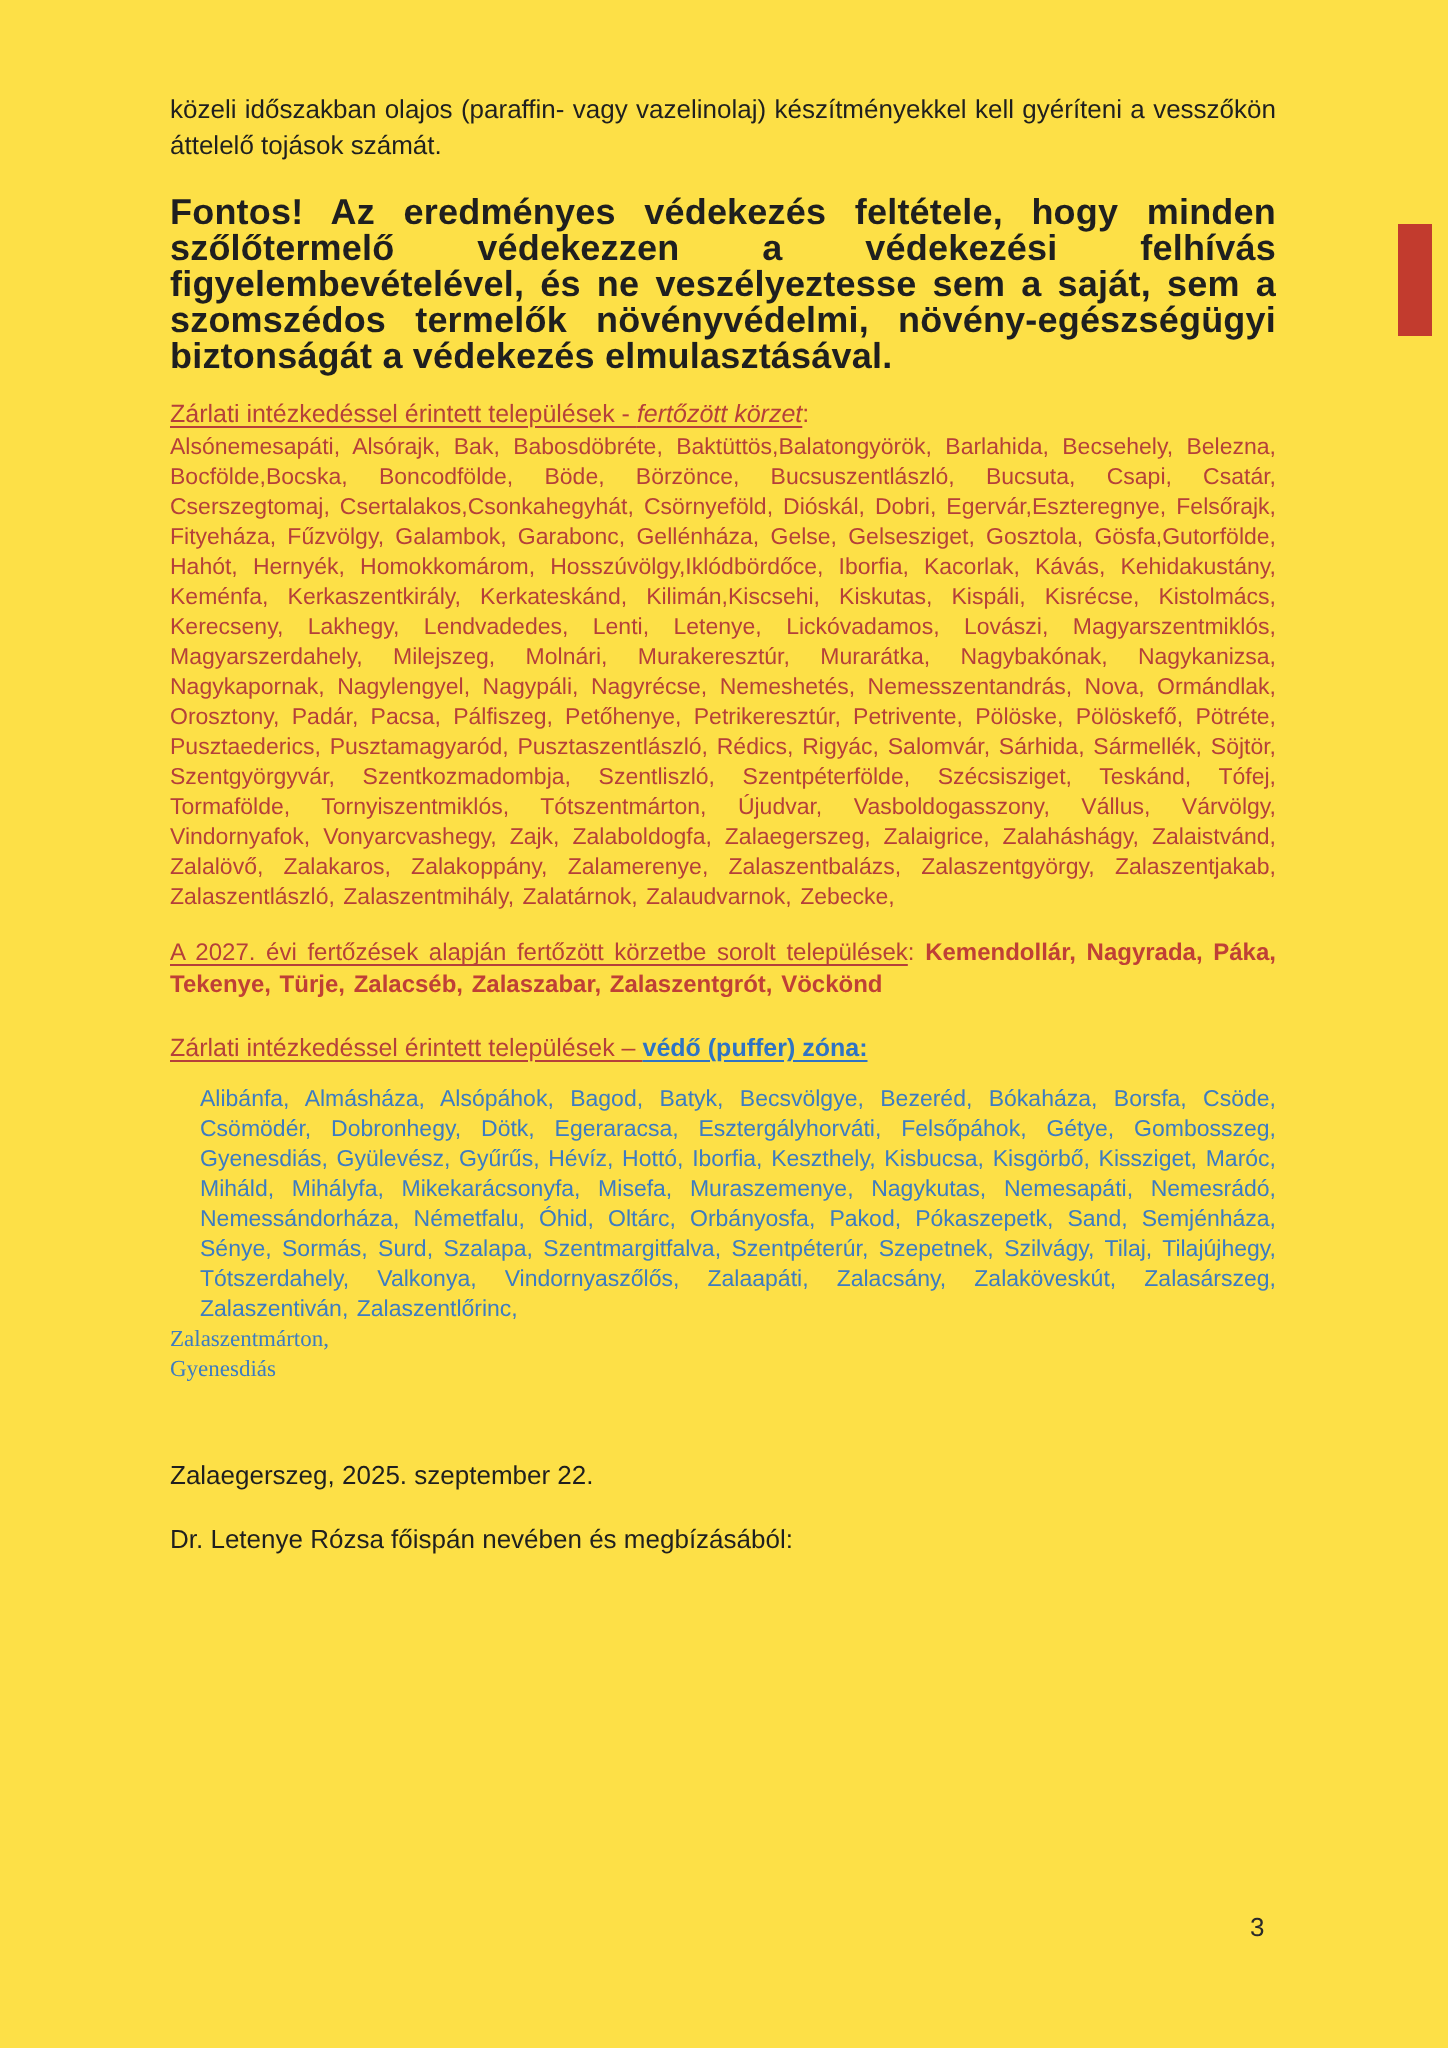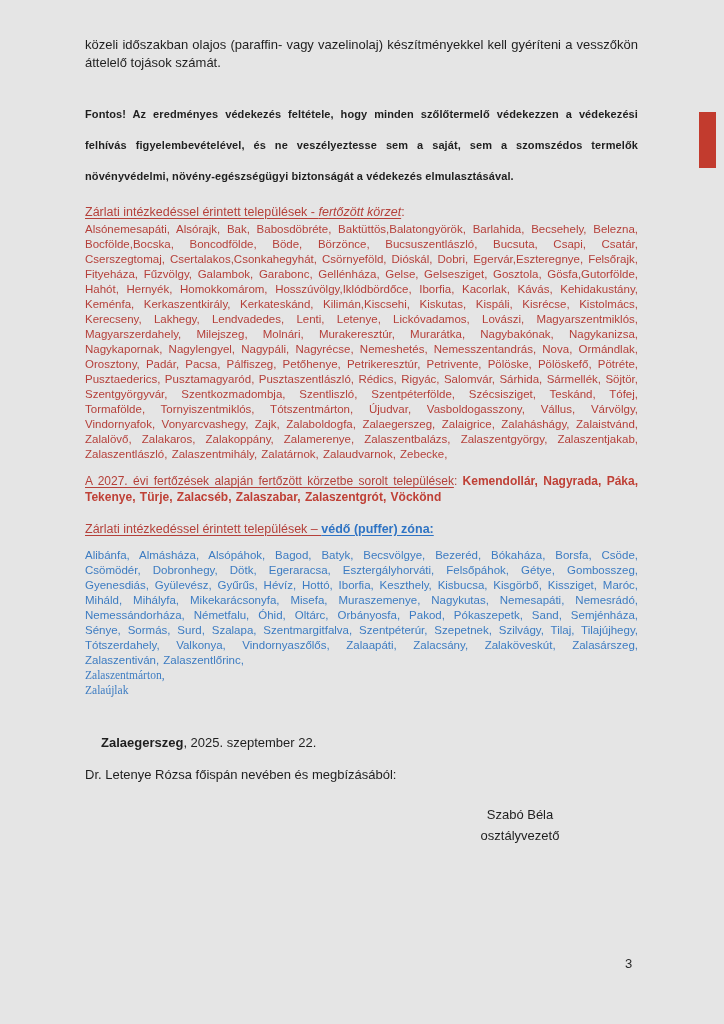--- a/index.html
+++ b/index.html
@@ -1,43 +1,43 @@
 <!DOCTYPE html>
 <html lang="hu"><head>
 <meta charset="utf-8">
 <style>
   html,body{margin:0;padding:0;background:#ffffff;}
   .page{
     position:relative;
     width:724px;height:1024px;
-    background:#e5e5e5;
+    background:#fde047;
     box-sizing:border-box;
-    padding:36px 86px 0 85px;
+    padding:46px 86px 0 85px;
     font-family:"Liberation Sans","DejaVu Sans",sans-serif;
     color:#1f1f1f;
     overflow:hidden;
   }
   p{margin:0;}
   .body-text{font-size:13px;line-height:18px;text-align:justify;}
-  .important{margin-top:27px;font-weight:bold;font-size:11px;line-height:31px;letter-spacing:.1px;}
+  .important{margin-top:15px;font-weight:bold;font-size:18px;line-height:18px;letter-spacing:.1px;}
   .heading{font-size:12.5px;line-height:16px;margin-top:12px;white-space:nowrap;}
   .red{color:#b5403a;}
   .red-bold{color:#bf4036;font-weight:bold;}
   .blue-bold{color:#2f74c4;font-weight:bold;}
   .u{text-decoration:underline;text-underline-offset:2px;}
   .em-bi{font-weight:normal;font-style:italic;}
   .list{font-size:11.5px;line-height:15px;text-align:justify;word-spacing:1px;}
   .red-list{margin-top:2px;color:#b5403a;}
   .mixed{margin-top:11px;font-size:12px;line-height:16px;}
   .mixed .label{color:#b5403a;}
   .heading2{margin-top:16px;}
-  .blue-list{margin-top:11px;color:#3d7cc2;}
+  .blue-list{margin-top:11px;color:#3d7cc2;margin-left:15px;}
   .blue-tail{margin-top:0;color:#3d7cc2;text-align:left;font-family:Liberation Serif, serif;}
   .closing{margin-top:36px;text-align:left;}
-  .closing .place{font-weight:bold;margin-left:16px;}
+  .closing .place{font-weight:normal;}
   .sig-intro{margin-top:14px;text-align:left;}
   .signer{margin-top:20px;margin-left:335px;width:200px;text-align:center;font-size:13px;line-height:21px;}
   .page-number{position:absolute;left:625px;top:956px;font-size:13px;color:#2a2a2a;}
   .revision-mark{position:absolute;left:699px;top:112px;width:17px;height:56px;background:#c23b2e;}
 </style>
 </head>
 <body>
 
 <div class="page">
 
@@ -50,26 +50,22 @@
   <p class="heading red"><span class="u">Zárlati intézkedéssel érintett települések - </span><span class="u em-bi">fertőzött körzet</span><span>:</span></p>
 
   <p class="list red-list">Alsónemesapáti, Alsórajk, Bak, Babosdöbréte, Baktüttös,Balatongyörök, Barlahida, Becsehely, Belezna, Bocfölde,Bocska, Boncodfölde, Böde, Börzönce, Bucsuszentlászló, Bucsuta, Csapi, Csatár, Cserszegtomaj, Csertalakos,Csonkahegyhát, Csörnyeföld, Dióskál, Dobri, Egervár,Eszteregnye, Felsőrajk, Fityeháza, Fűzvölgy, Galambok, Garabonc, Gellénháza, Gelse, Gelsesziget, Gosztola, Gösfa,Gutorfölde, Hahót, Hernyék, Homokkomárom, Hosszúvölgy,Iklódbördőce, Iborfia, Kacorlak, Kávás, Kehidakustány, Keménfa, Kerkaszentkirály, Kerkateskánd, Kilimán,Kiscsehi, Kiskutas, Kispáli, Kisrécse, Kistolmács, Kerecseny, Lakhegy, Lendvadedes, Lenti, Letenye, Lickóvadamos, Lovászi, Magyarszentmiklós, Magyarszerdahely, Milejszeg, Molnári, Murakeresztúr, Murarátka, Nagybakónak, Nagykanizsa, Nagykapornak, Nagylengyel, Nagypáli, Nagyrécse, Nemeshetés, Nemesszentandrás, Nova, Ormándlak, Orosztony, Padár, Pacsa, Pálfiszeg, Petőhenye, Petrikeresztúr, Petrivente, Pölöske, Pölöskefő, Pötréte, Pusztaederics, Pusztamagyaród, Pusztaszentlászló, Rédics, Rigyác, Salomvár, Sárhida, Sármellék, Söjtör, Szentgyörgyvár, Szentkozmadombja, Szentliszló, Szentpéterfölde, Szécsisziget, Teskánd, Tófej, Tormafölde, Tornyiszentmiklós, Tótszentmárton, Újudvar, Vasboldogasszony, Vállus, Várvölgy, Vindornyafok, Vonyarcvashegy, Zajk, Zalaboldogfa, Zalaegerszeg, Zalaigrice, Zalaháshágy, Zalaistvánd, Zalalövő, Zalakaros, Zalakoppány, Zalamerenye, Zalaszentbalázs, Zalaszentgyörgy, Zalaszentjakab, Zalaszentlászló, Zalaszentmihály, Zalatárnok, Zalaudvarnok, Zebecke,</p>
 
   <p class="list mixed"><span class="u label"> A 2027. évi fertőzések alapján fertőzött körzetbe sorolt települések</span><span class="label">: </span><span class="red-bold">Kemendollár, Nagyrada, Páka, Tekenye, Türje, Zalacséb, Zalaszabar, Zalaszentgrót, Vöckönd</span></p>
 
   <p class="heading heading2"><span class="u red">Zárlati intézkedéssel érintett települések – </span><span class="u blue-bold">védő (puffer) zóna:</span></p>
 
   <p class="list blue-list">Alibánfa, Almásháza, Alsópáhok, Bagod, Batyk, Becsvölgye, Bezeréd, Bókaháza, Borsfa, Csöde, Csömödér, Dobronhegy, Dötk, Egeraracsa, Esztergályhorváti, Felsőpáhok, Gétye, Gombosszeg, Gyenesdiás, Gyülevész, Gyűrűs, Hévíz, Hottó, Iborfia, Keszthely, Kisbucsa, Kisgörbő, Kissziget, Maróc, Miháld, Mihályfa, Mikekarácsonyfa, Misefa, Muraszemenye, Nagykutas, Nemesapáti, Nemesrádó, Nemessándorháza, Németfalu, Óhid, Oltárc, Orbányosfa, Pakod, Pókaszepetk, Sand, Semjénháza, Sénye, Sormás, Surd, Szalapa, Szentmargitfalva, Szentpéterúr, Szepetnek, Szilvágy, Tilaj, Tilajújhegy, Tótszerdahely, Valkonya, Vindornyaszőlős, Zalaapáti, Zalacsány, Zalaköveskút, Zalasárszeg, Zalaszentiván, Zalaszentlőrinc,</p>
   <p class="list blue-tail">Zalaszentmárton,</p>
-  <p class="list blue-tail">Zalaújlak</p>
+  <p class="list blue-tail">Gyenesdiás</p>
 
   <p class="body-text closing"><span class="place">Zalaegerszeg</span><span>, 2025. szeptember 22.</span></p>
 
   <p class="body-text sig-intro">Dr. Letenye Rózsa főispán nevében és megbízásából:</p>
 
-  <div class="signer">
-    <div>Szabó Béla</div>
-    <div>osztályvezető</div>
-  </div>
 
   <div class="page-number">3</div>
 
 </div>
 
 </body></html>

